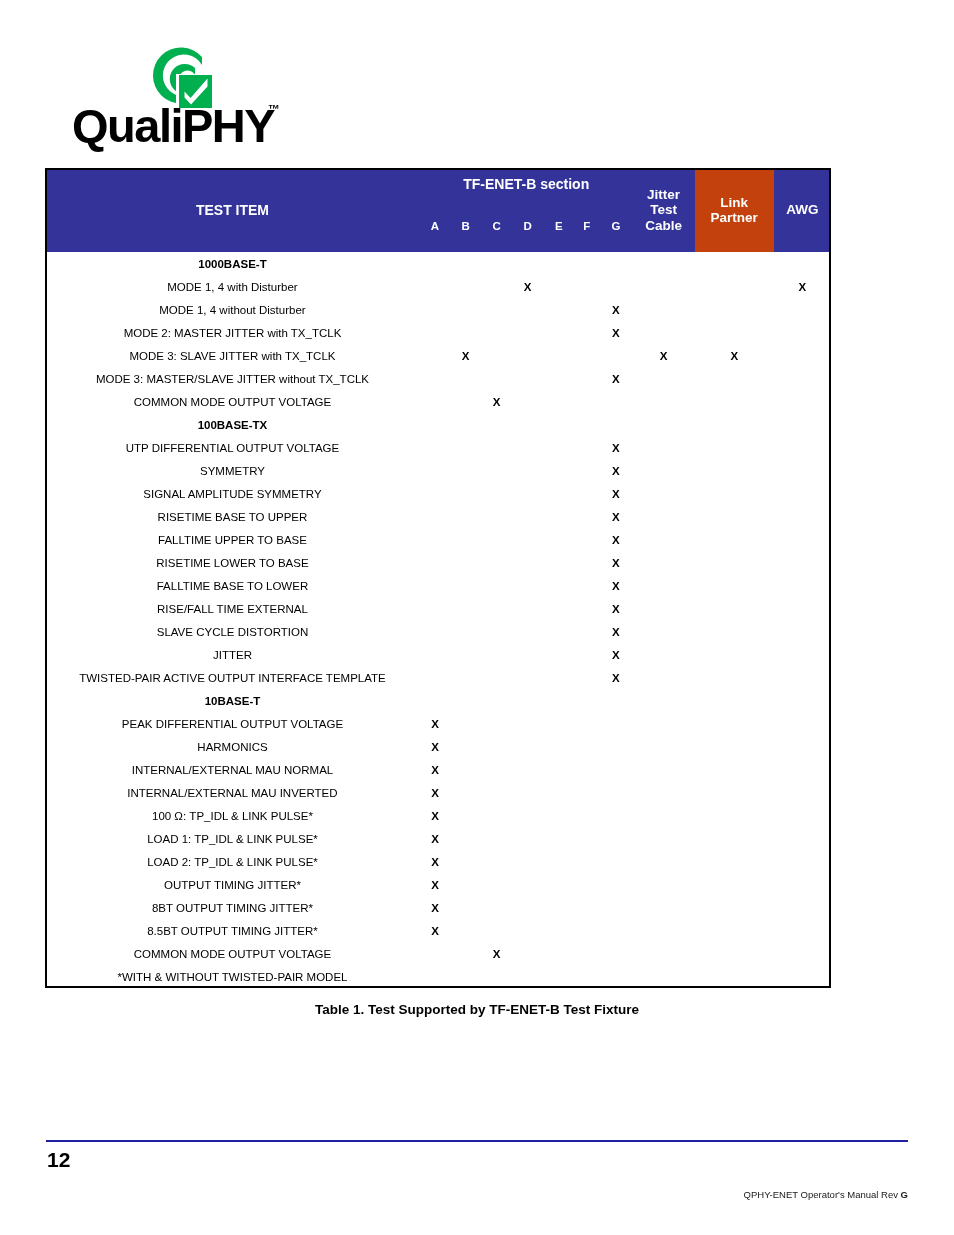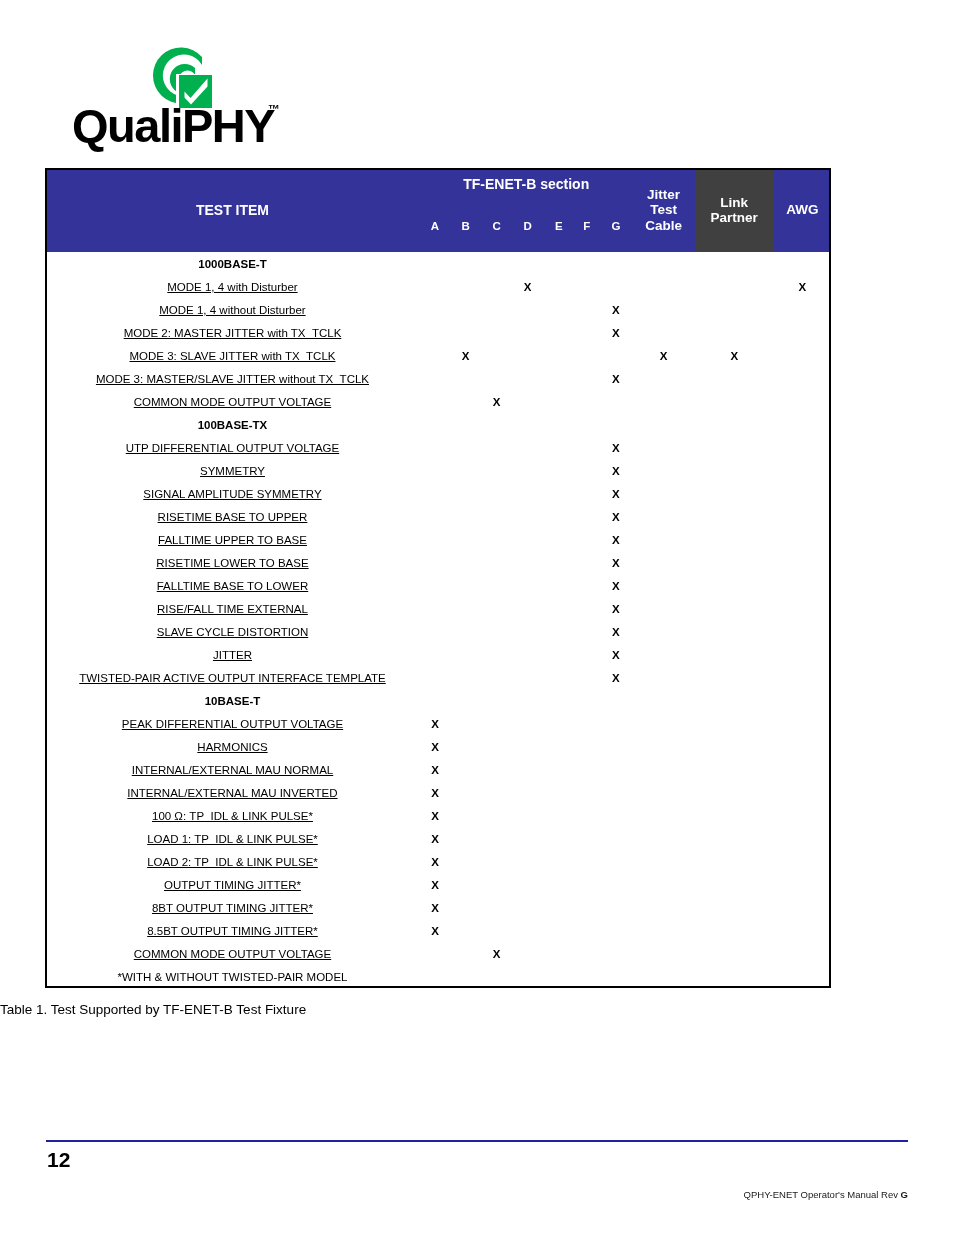--- a/index.html
+++ b/index.html
@@ -107,21 +107,20 @@
     font-size: 11.5px;
   }
   .lbl-section {
     font-weight: bold;
     padding-left: 7px;
     font-size: 11.5px;
   }
   .lbl-item {
     padding-left: 24px;
     font-size: 11.5px;
-    text-decoration: underline;
   }
   .lbl-note {
     padding-left: 12px;
     font-size: 11.5px;
   }
   .mark {
     text-align: center;
     vertical-align: middle;
     border-right: 2px solid #000000;
     font-weight: bold;
@@ -141,23 +140,23 @@
     box-sizing: border-box;
     pointer-events: none;
   }
 
   
   #table-caption {
     position: absolute;
     left: 0;
     top: 1002px;
     width: 954px;
-    text-align: left;
+    text-align: center;
     font-size: 13.5px;
-    font-weight: normal;
+    font-weight: bold;
   }
 
   
   #footer-rule {
     position: absolute;
     left: 46px;
     top: 1140px;
     width: 862px;
     height: 0;
     border-top: 2px solid #2020a0;
@@ -225,21 +224,21 @@
   </colgroup>
   <thead>
     <tr>
       <th class="hdr hdr-title" rowspan="2" style="background: rgb(51, 51, 153); color: rgb(255, 255, 255);">TEST ITEM</th>
       <th class="hdr hdr-group" colspan="7" style="background: rgb(51, 51, 153); color: rgb(255, 255, 255);">TF-ENET-B section</th>
       <th class="hdr hdr-tall" rowspan="2" style="background: rgb(51, 51, 153); color: rgb(255, 255, 255);">
         <div>Jitter</div>
         <div>Test</div>
         <div>Cable</div>
       </th>
-      <th class="hdr hdr-tall" rowspan="2" style="background: #404040; color: rgb(255, 255, 255);">
+      <th class="hdr hdr-tall" rowspan="2" style="background: #c2410c; color: rgb(255, 255, 255);">
         <div>Link</div>
         <div>Partner</div>
       </th>
       <th class="hdr hdr-tall" rowspan="2" style="background: rgb(51, 51, 153); color: rgb(255, 255, 255);">AWG</th>
     </tr>
     <tr>
       <th class="hdr hdr-letter first" style="background: rgb(51, 51, 153); color: rgb(255, 255, 255);">A</th>
       <th class="hdr hdr-letter" style="background: rgb(51, 51, 153); color: rgb(255, 255, 255);">B</th>
       <th class="hdr hdr-letter" style="background: rgb(51, 51, 153); color: rgb(255, 255, 255);">C</th>
       <th class="hdr hdr-letter" style="background: rgb(51, 51, 153); color: rgb(255, 255, 255);">D</th>

